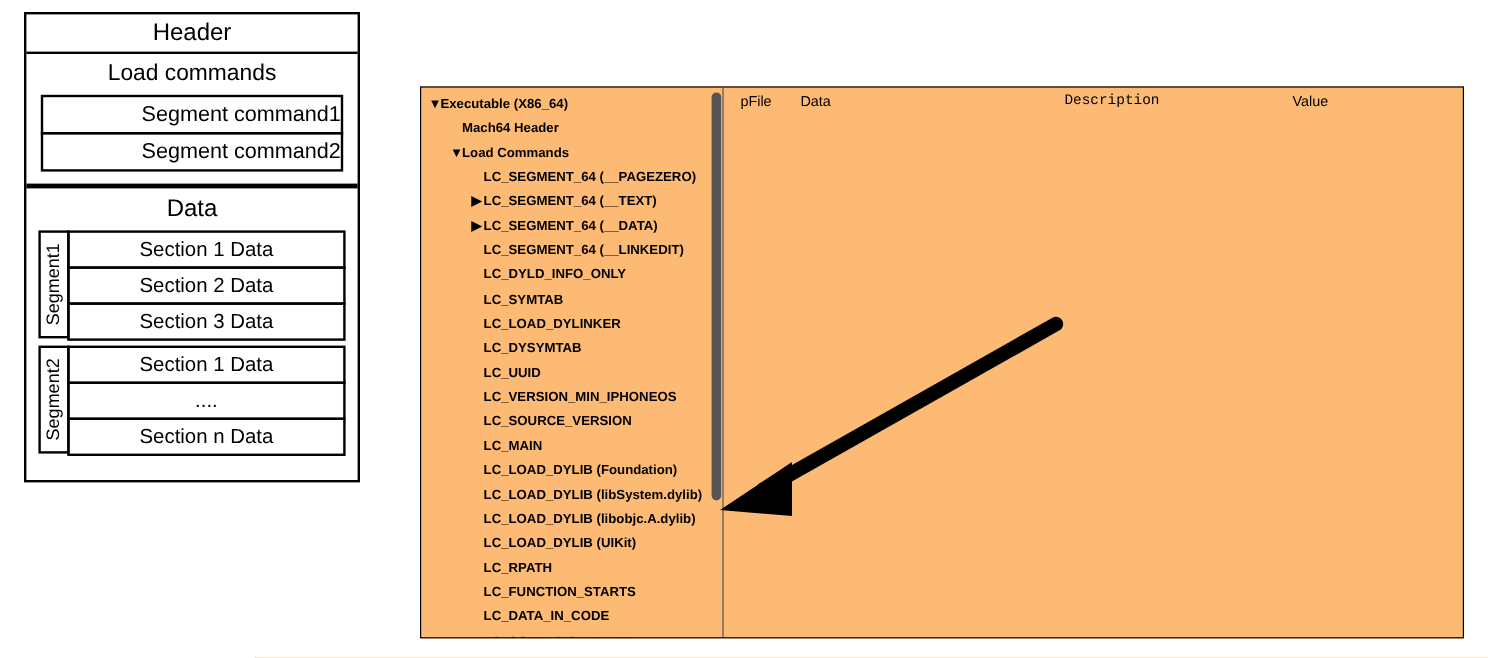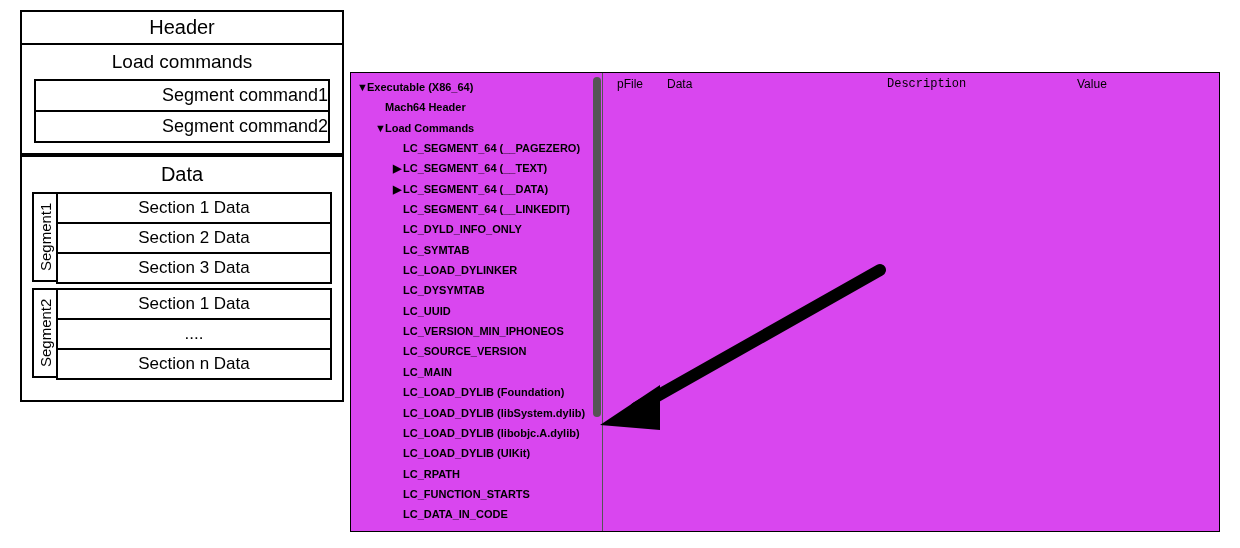--- a/index.html
+++ b/index.html
@@ -12,21 +12,21 @@
     width: 1240px;
     height: 548px;
     position: relative;
   }
 
   
   .diagram {
     position: absolute;
     left: 20px;
     top: 10px;
-    width: 324px;
+    width: 280px;
     border: 2px solid #000;
   }
   .diagram .hdr {
     border-bottom: 2px solid #000;
     text-align: center;
     font-size: 20px;
     padding: 4px 0;
   }
   .diagram .loadcmds {
     border-bottom: 4px solid #000;
@@ -81,21 +81,21 @@
   }
 
   
   .panel {
     position: absolute;
     left: 350px;
     top: 72px;
     width: 870px;
     height: 460px;
     border: 1px solid #000;
-    background: #d946ef;
+    background: #fdba74;
   }
   .panel-inner {
     position: absolute;
     inset: 0;
     display: flex;
   }
   .tree-col {
     width: 252px;
     height: 100%;
     border-right: 1px solid #555;

